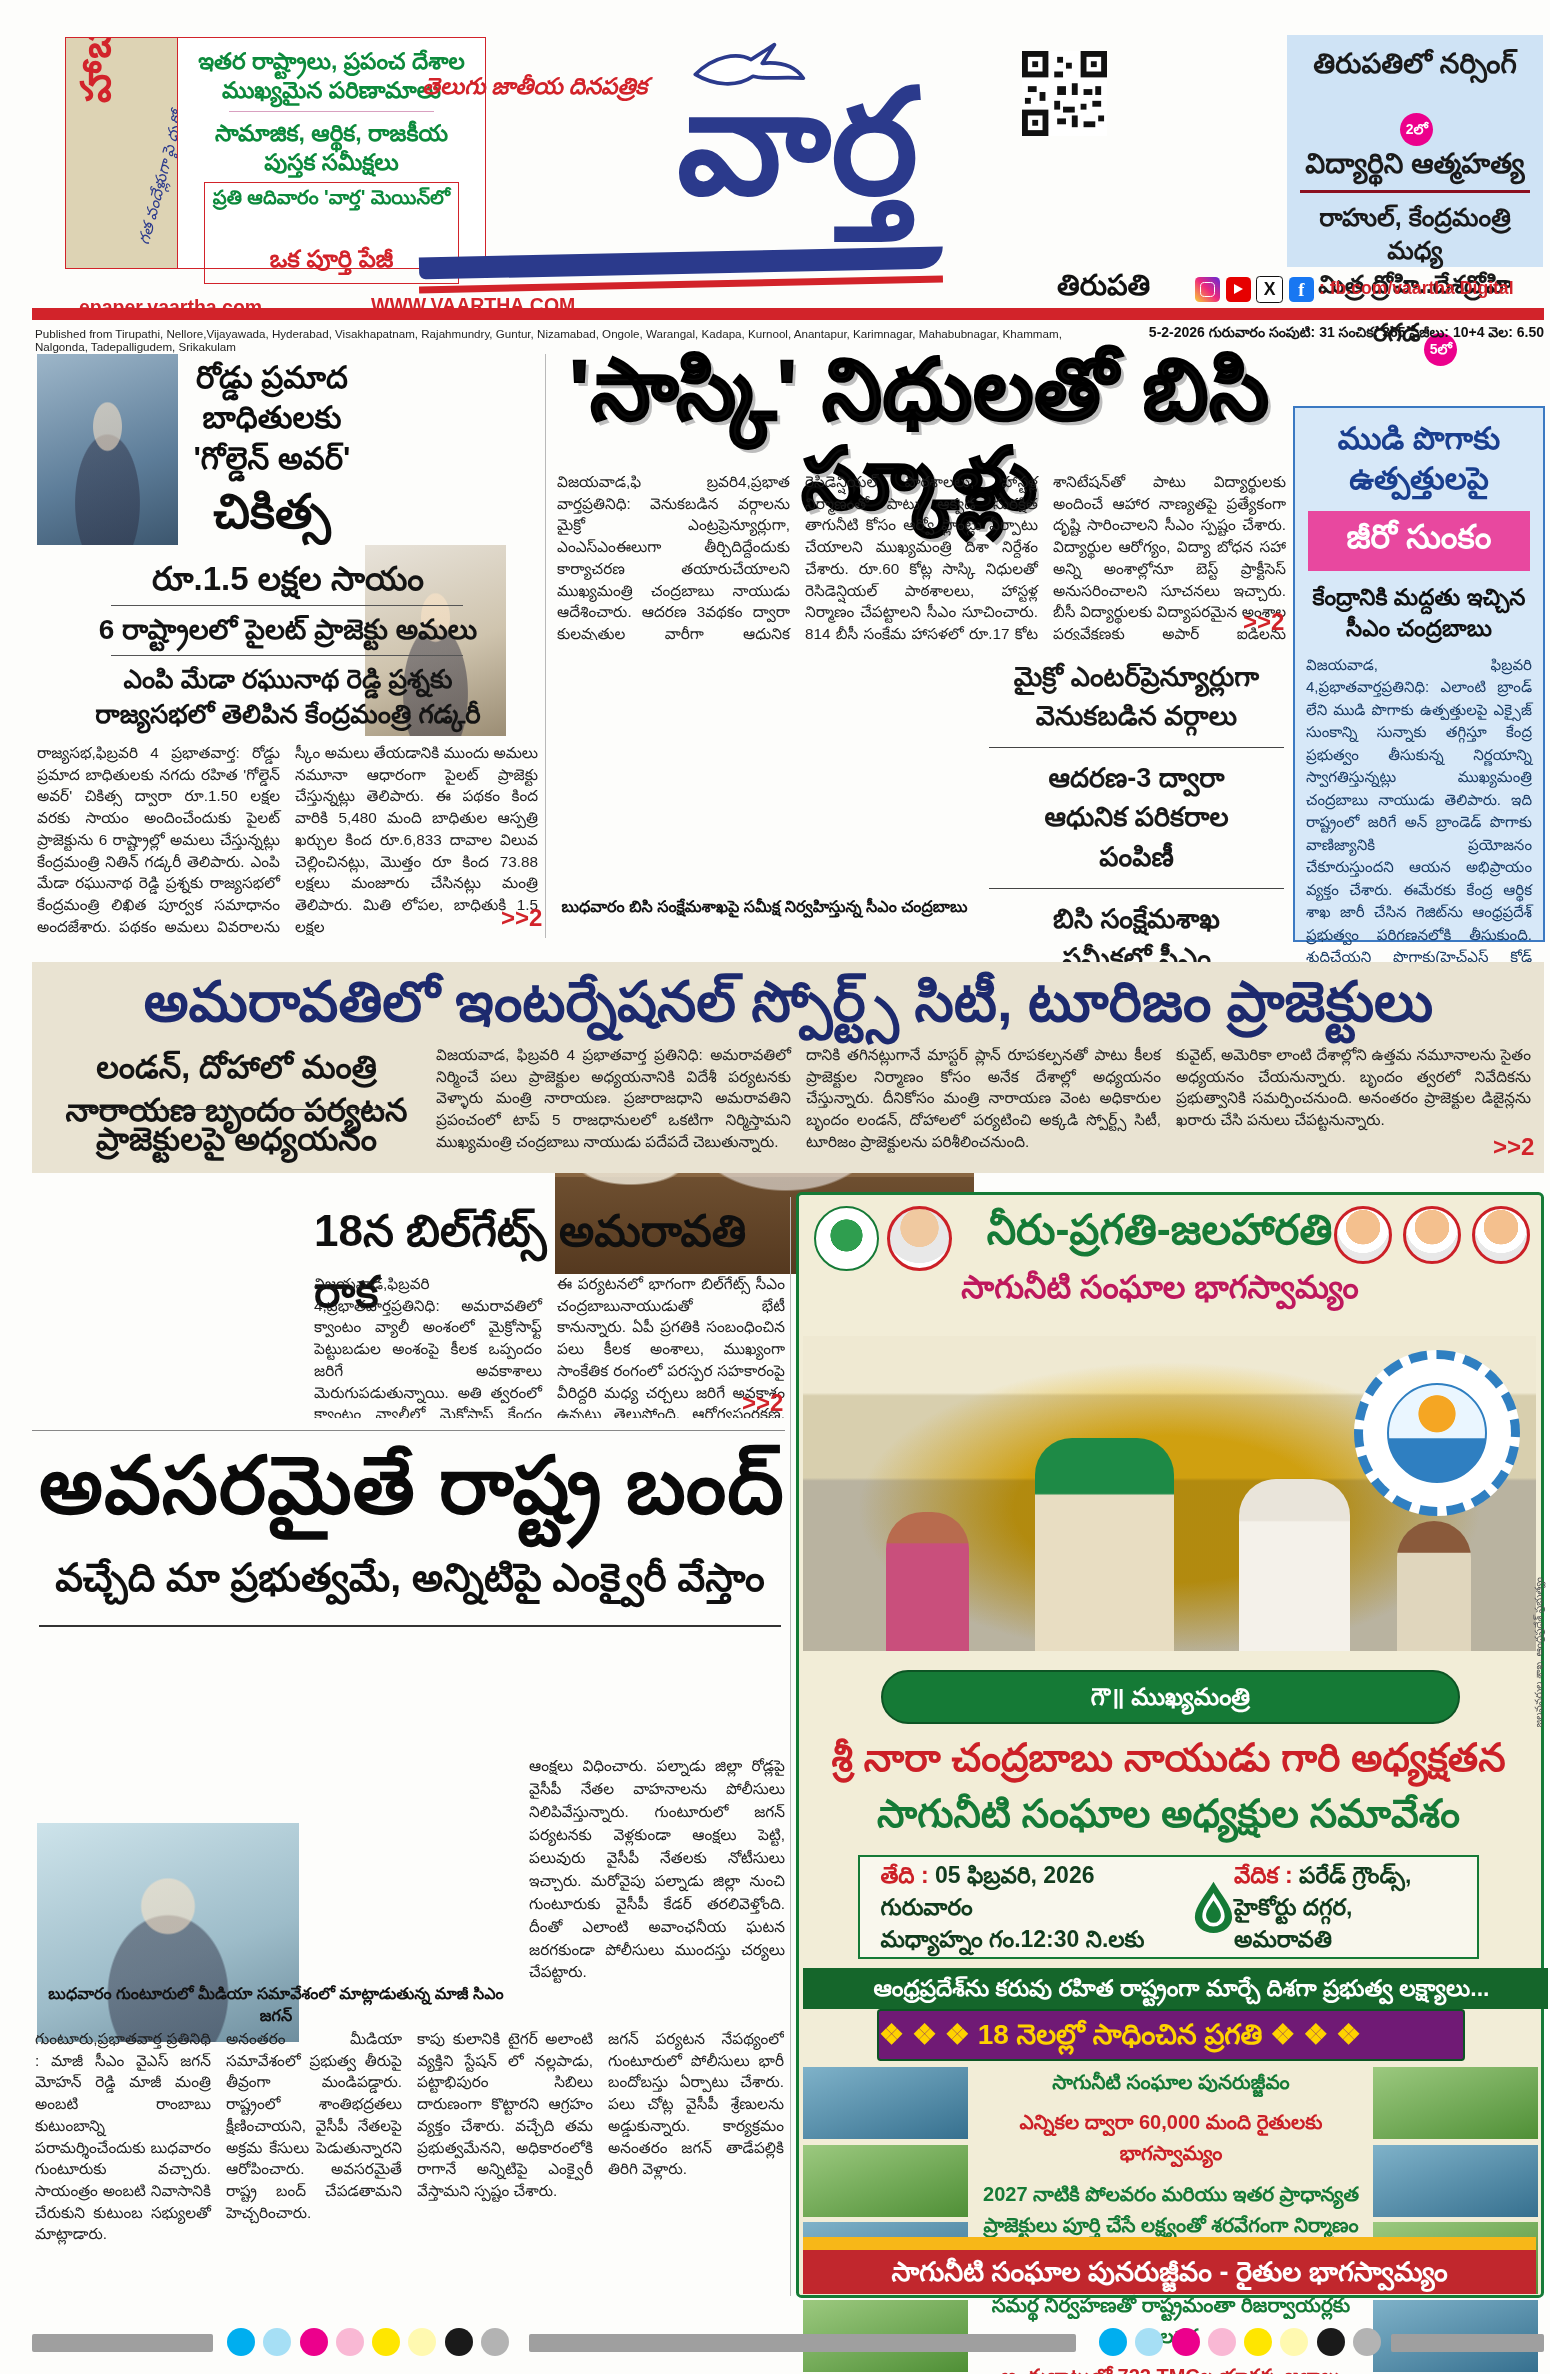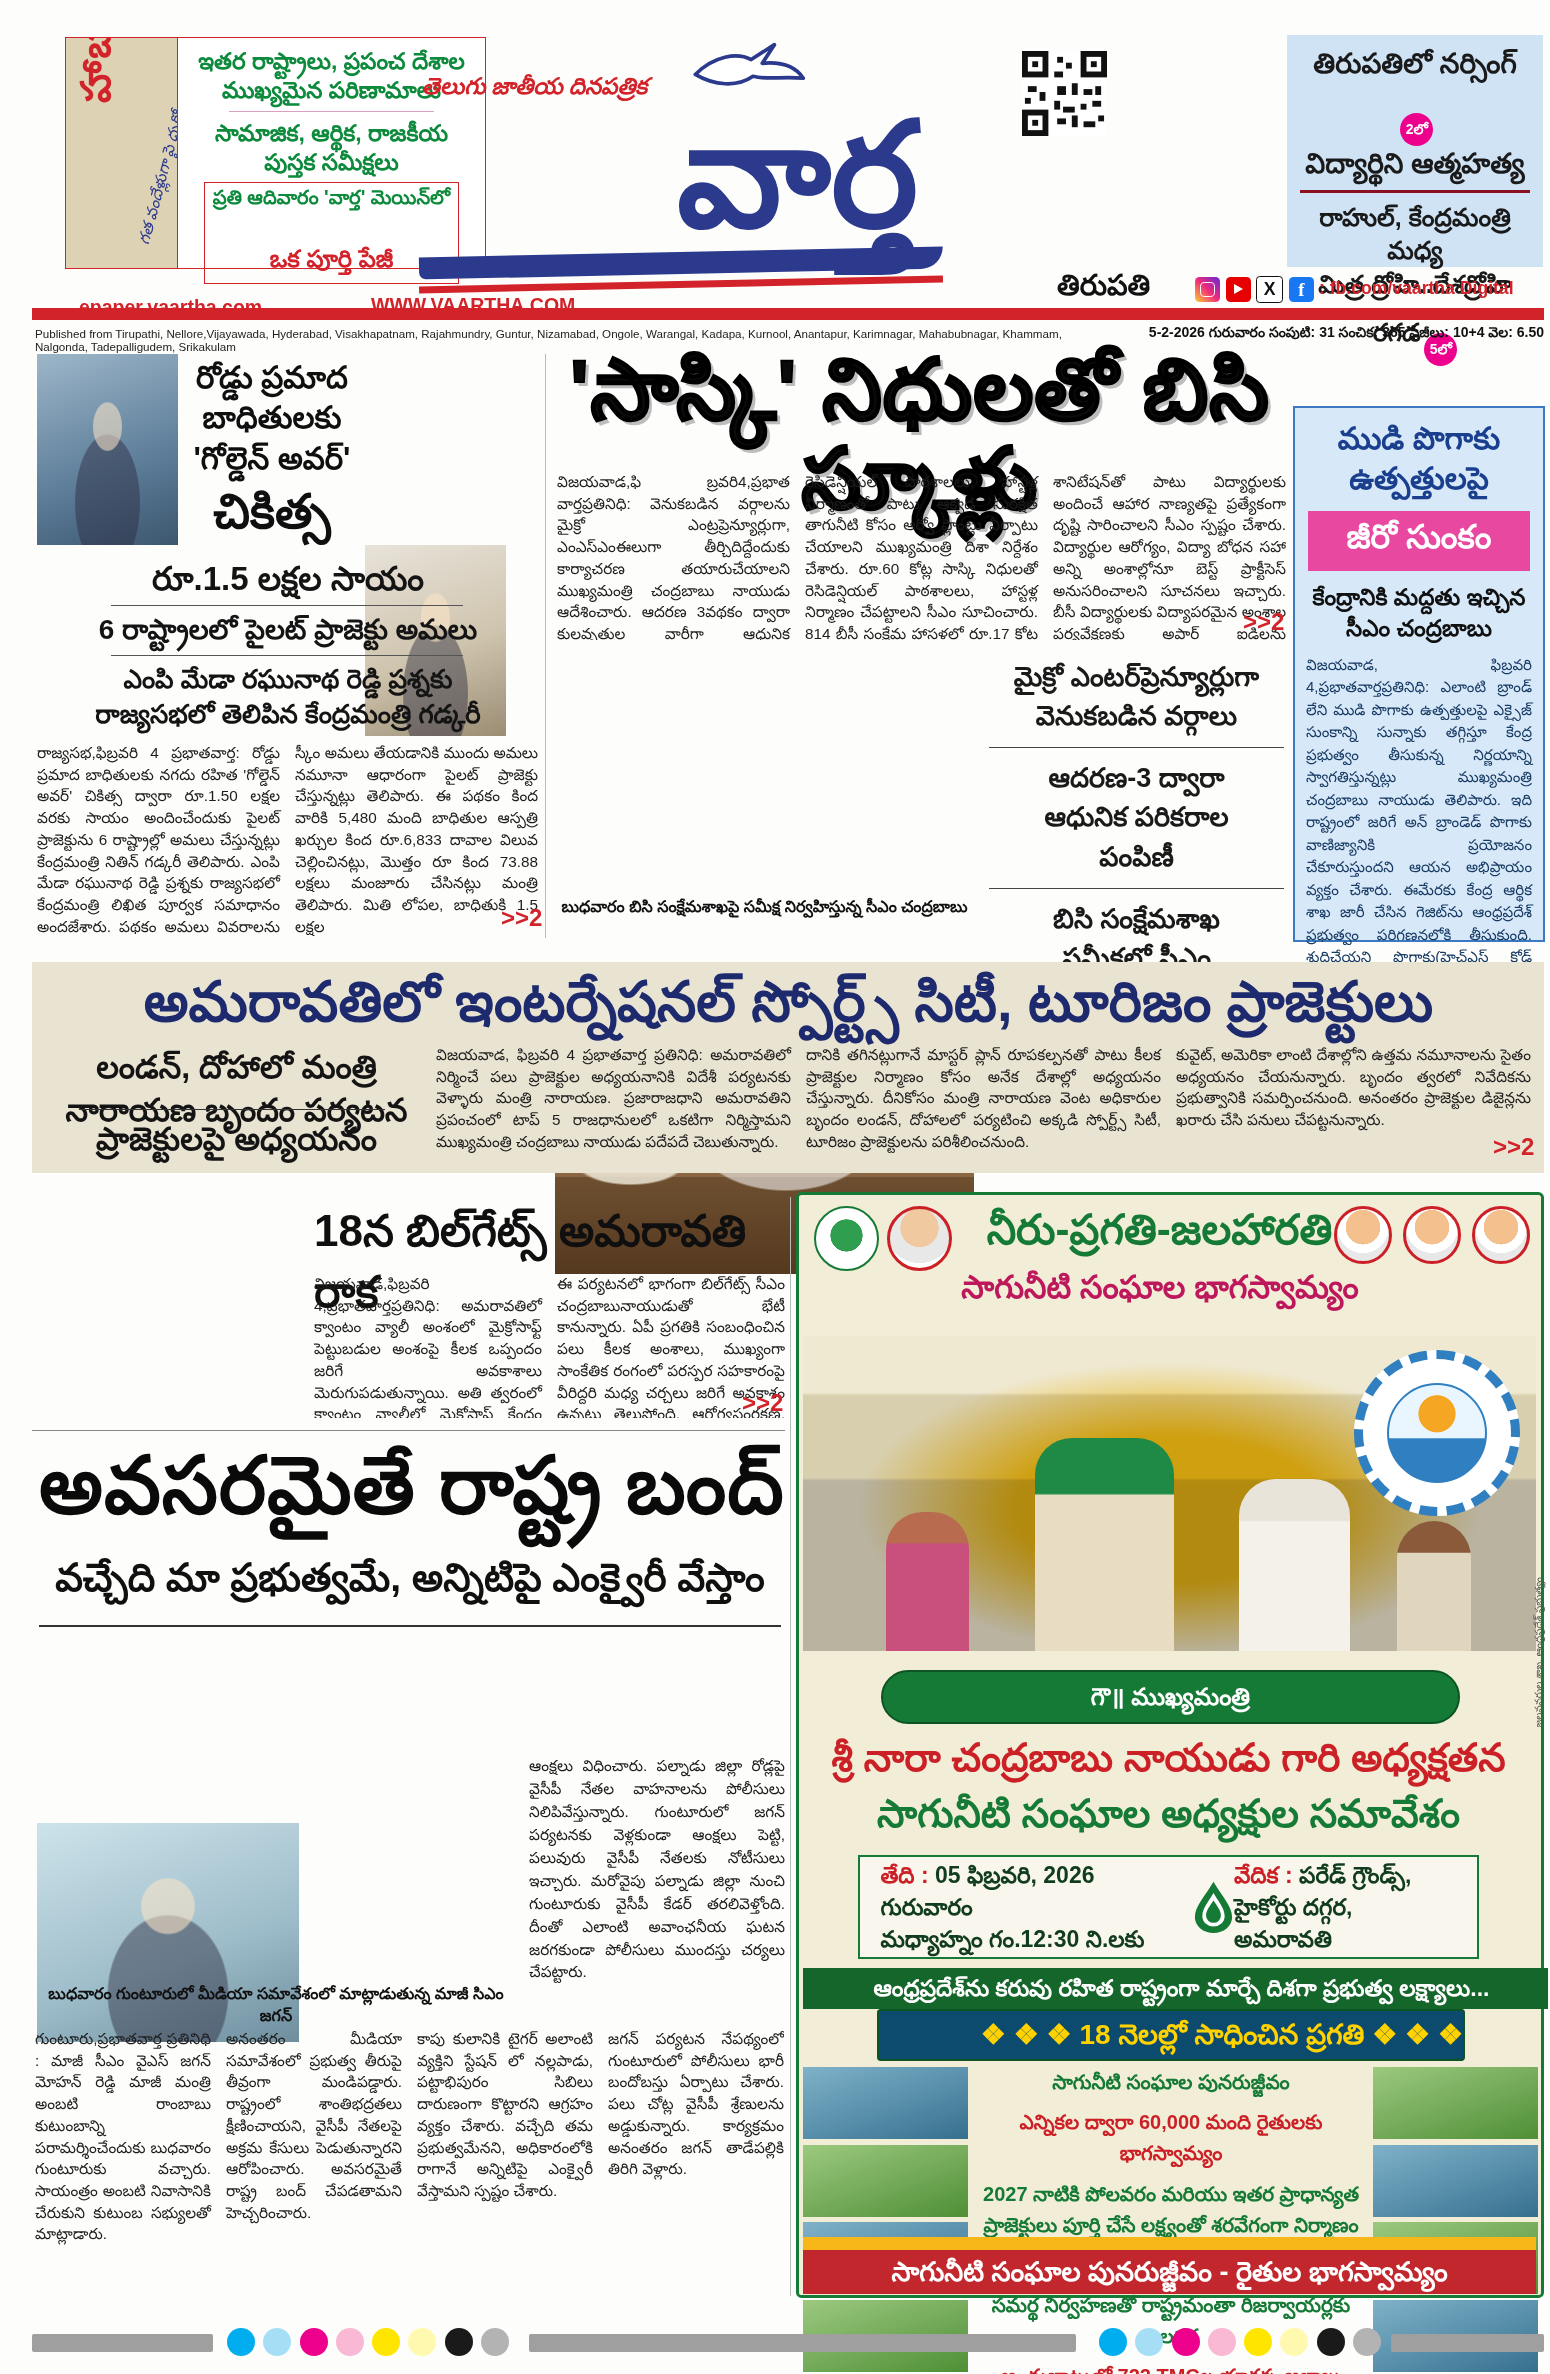--- a/index.html
+++ b/index.html
@@ -17,21 +17,21 @@
         transform:rotate(-75deg);transform-origin:left top;white-space:nowrap;font-family:"Liberation Serif",serif;}
   .promo-main{flex:1;padding:9.3px 7.4px 5.6px 7.4px;display:flex;flex-direction:column;align-items:center;}
   .promo-line{color:#0d8a3c;font-weight:bold;font-size:23px;line-height:1.25;text-align:center;}
   .promo-div{width:70%;border-top:1.9px solid #d9a0c0;margin:6.5px 0;}
   .promo-foot{border:1.9px solid #d2232a;padding:2.8px 7.4px 4.6px 7.4px;margin-top:5.6px;text-align:center;}
   .promo-foot .l3{color:#0d8a3c;font-weight:bold;font-size:19.5px;}
   .promo-foot .l4{color:#d2232a;font-weight:bold;font-size:24px;margin-top:32px;}
 
   .tagline{left:422px;top:74px;width:260px;color:#d2232a;font-size:23px;font-style:italic;
         font-family:"Liberation Serif",serif;font-weight:bold;}
-  .mast-title{left:575px;top:65px;width:445px;color:#2b3a8c;font-size:147px;font-weight:bold;line-height:1.05;text-align:center;margin-top:33px;}
+  .mast-title{left:575px;top:65px;width:445px;color:#2b3a8c;font-size:147px;font-weight:bold;line-height:1.05;text-align:center;}
   .swoosh{left:419px;top:252px;width:524px;height:22px;background:#2b3a8c;border-radius:0 0 37px 11px;transform:rotate(-1.2deg);}
   .swoosh-red{left:419px;top:281px;width:524px;height:7.4px;background:#d2232a;transform:rotate(-1.2deg);}
 
   .qr{left:1022px;top:51px;width:85px;height:85px;background:#fff;}
   .teaser{left:1287px;top:35px;width:256px;height:232px;background:#cfe3f5;padding:11px 9.3px;box-sizing:border-box;text-align:center;}
   .teaser .t1{font-size:28px;font-weight:bold;line-height:1.3;}
   .teaser .t2{font-size:25px;font-weight:bold;line-height:1.35;}
   .teaser-div{border-top:3.7px solid #8b1020;margin:7.4px 3.7px;}
   .pgdot{display:inline-block;background:#ec008c;color:#fff;border-radius:50%;width:33px;height:33px;line-height:33px;
         font-size:14px;font-weight:bold;vertical-align:middle;margin-left:3.7px;margin-top:31px;}
@@ -121,22 +121,22 @@
   .pill{left:881px;top:1670px;width:575px;height:50px;background:#157a36;border-radius:28px;color:#fff;
         font-size:24px;font-weight:bold;text-align:center;line-height:50px;border:2.8px solid #0d5424;}
   .ad-l1{left:816px;top:1736px;width:705px;text-align:center;color:#cc2027;font-size:39px;font-weight:bold;}
   .ad-l2{left:816px;top:1792px;width:705px;text-align:center;color:#157a36;font-size:39px;font-weight:bold;}
   .infobox{left:858px;top:1855px;width:621px;height:104px;border:2.8px solid #157a36;background:rgba(255,255,255,.55);
         display:flex;align-items:center;justify-content:space-between;padding:0 20.4px;box-sizing:border-box;}
   .info-cell{font-size:23px;font-weight:bold;color:#123c1e;line-height:1.4;}
   .info-lab{color:#cc2027;}
   .darkband{left:803px;top:1968px;width:733px;height:41px;background:#15662b;color:#fff;font-size:23px;font-weight:bold;
         text-align:center;line-height:41px;padding-left:12px;}
-  .progband{left:877px;top:2009px;width:584px;height:48px;background:#0c4a6e;color:#ffd200;font-size:28px;font-weight:bold;
-        text-align:right;line-height:48px;border:2.8px solid #0d5424;border-radius:3.7px;}
+  .progband{left:877px;top:2009px;width:584px;height:48px;background:#701a75;color:#ffd200;font-size:28px;font-weight:bold;
+        text-align:left;line-height:48px;border:2.8px solid #0d5424;border-radius:3.7px;}
   .thumbcol{display:flex;flex-direction:column;gap:5.6px;}
   .thumb{width:100%;height:72px;background:linear-gradient(160deg,#7fb2c9,#36708f);}
   .thumb.g{background:linear-gradient(160deg,#9cc97f,#4f8f36);}
   .adlist{left:976px;top:2067px;width:390px;text-align:center;}
   .adlist > div{font-size:20px;font-weight:bold;line-height:1.55;margin-bottom:9.3px;}
   .adlist > div:nth-child(odd){color:#157a36;}
   .adlist > div:nth-child(even){color:#cc2027;}
   .yellowstrip{left:803px;top:2237px;width:733px;height:13px;background:#f7b718;}
   .adfoot{left:803px;top:2250px;width:733px;height:44px;background:#c1272d;color:#fff;font-size:27px;font-weight:bold;
         text-align:center;line-height:44px;}

